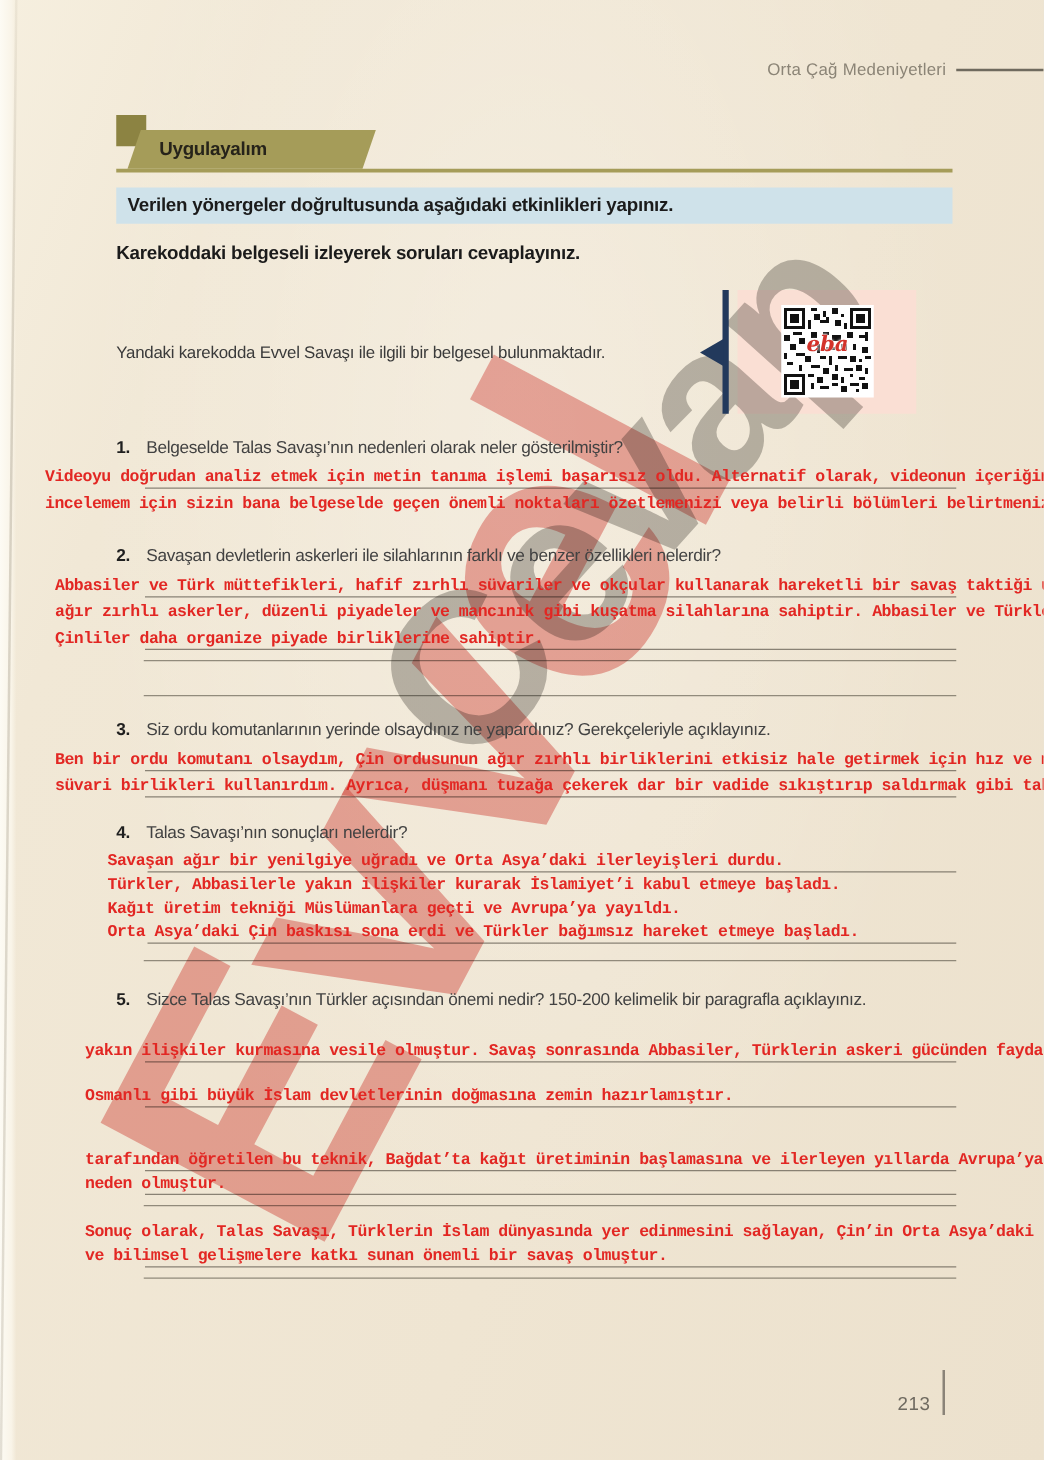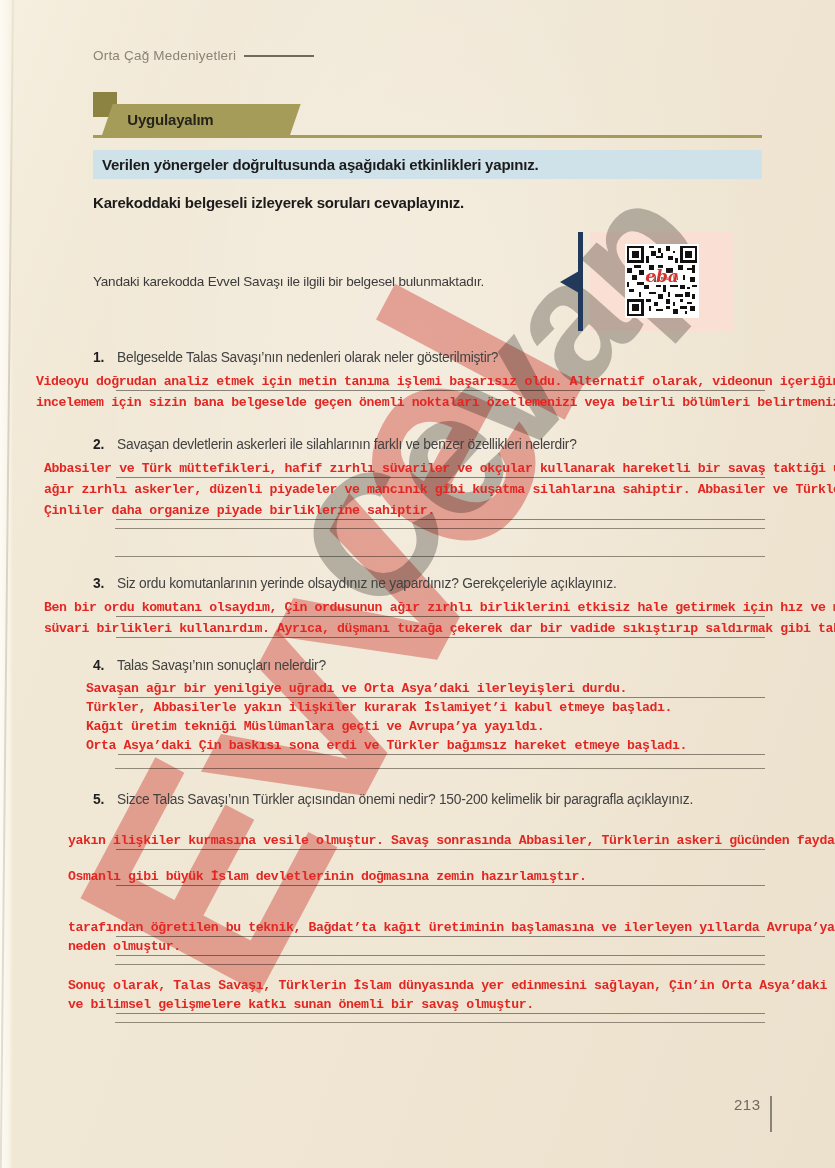--- a/index.html
+++ b/index.html
@@ -11,21 +11,21 @@
     overflow:hidden;
     font-family:"Liberation Sans",sans-serif;
     color:#3c3c3c;
   }
   .edge-strip{position:absolute;left:0;top:0;width:13px;height:100%;
     background:linear-gradient(90deg,#fdfbf4 0%,#f9f4e8 70%,rgba(0,0,0,0) 100%);}
   .edge-line{position:absolute;left:12px;top:0;width:2px;height:100%;
     background:linear-gradient(180deg,rgba(150,140,120,.10),rgba(150,140,120,.35) 30%,rgba(150,140,120,.25));
     transform:rotate(.6deg);transform-origin:top;}
   
-  .hdr{position:absolute;top:48px;left:93px;right:0;display:flex;align-items:center;}
+  .hdr{position:absolute;top:48px;left:93px;right:0;display:flex;align-items:center;justify-content:flex-end;}
   .hdr-title{font-size:13.5px;letter-spacing:.2px;color:#8b8476;position:relative;z-index:10;}
   .hdr-rule{width:70px;height:2px;background:#6f6a5e;margin-left:8px;}
   
   .tab-square{position:absolute;left:93px;top:92px;width:24px;height:25px;background:#8c8342;}
   .tab{position:absolute;left:102px;top:104px;width:188px;height:31px;background:#a59c59;
        transform:skewX(-19deg);transform-origin:bottom left;}
   .tab-label{display:block;transform:skewX(19deg);font-weight:bold;font-size:15px;color:#26231a;
        line-height:31px;padding-left:20px;letter-spacing:-.2px;}
   .tab-rule{position:absolute;left:93px;top:135px;width:669px;height:3px;background:#a59c59;}
   
@@ -54,21 +54,21 @@
       border-bottom:1px solid rgba(82,76,64,.65);}
   .blank{position:absolute;left:115px;width:650px;height:0;border-bottom:1px solid rgba(82,76,64,.6);}
   
   .wm{position:absolute;z-index:5;font-weight:bold;line-height:1;pointer-events:none;
       mix-blend-mode:multiply;white-space:nowrap;}
   .wm-red{left:330px;top:645px;font-size:295px;letter-spacing:-10px;color:rgba(217,62,56,.42);
       transform:translate(-50%,-50%) rotate(-62deg);}
   .wm-gray{left:498px;top:398px;font-size:172px;letter-spacing:-4px;color:rgba(112,110,106,.45);
       transform:translate(-50%,-50%) rotate(-48deg);}
   
-  .pageno{position:absolute;left:718px;top:1096px;display:flex;align-items:flex-start;z-index:10;margin-left:16px;}
+  .pageno{position:absolute;left:718px;top:1096px;display:flex;align-items:flex-end;z-index:10;}
   .pageno span{font-size:15px;color:#6f6a60;letter-spacing:.5px;}
   .pageno .pbar{width:2px;height:36px;background:#8a8378;margin-left:9px;}
 </style>
 </head>
 <body>
 
 <div class="page">
 
   <div class="edge-strip"></div>
   <div class="edge-line"></div>

